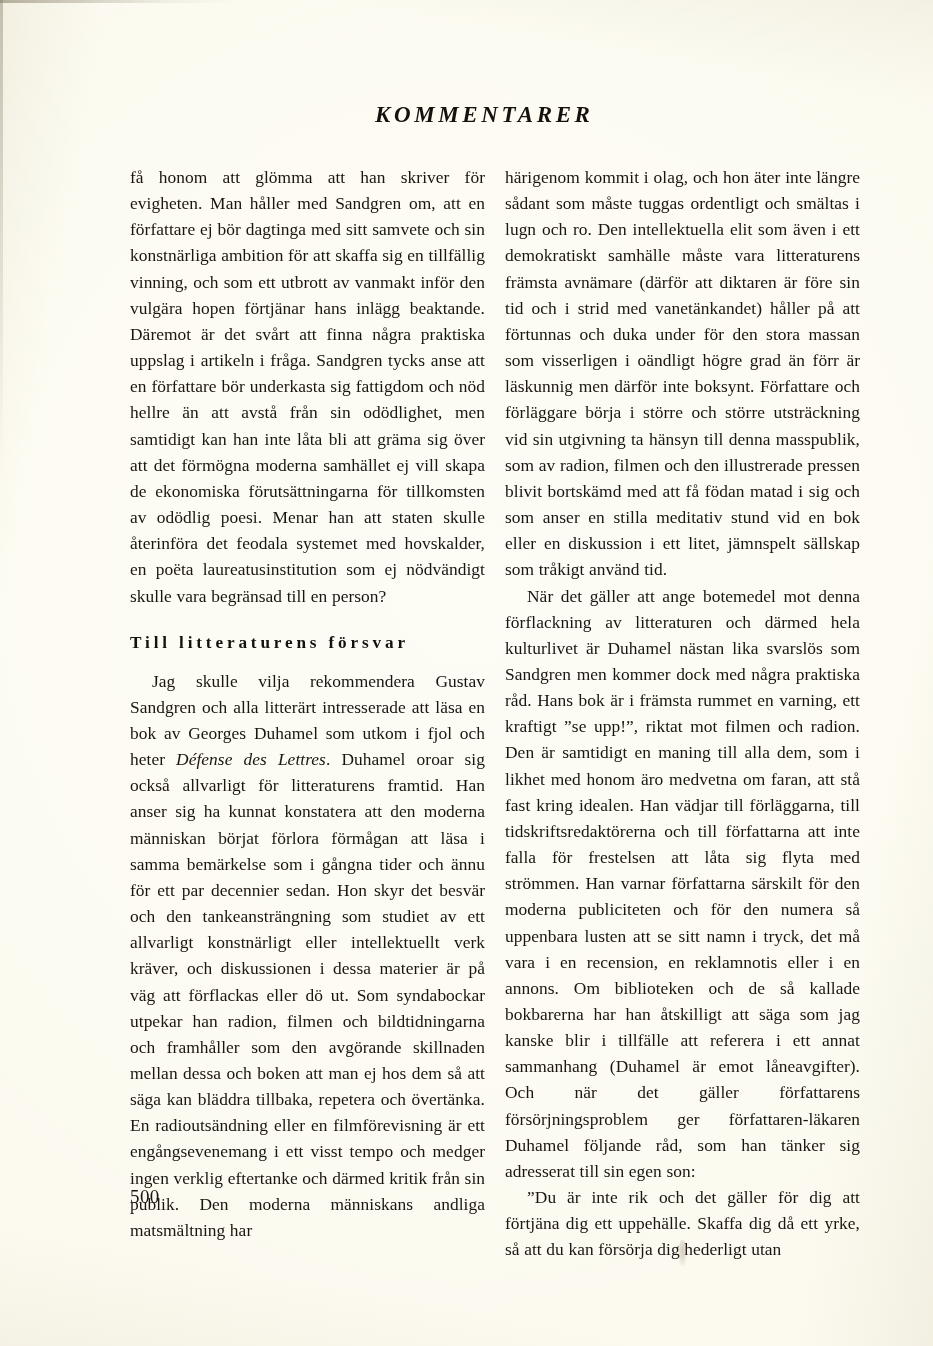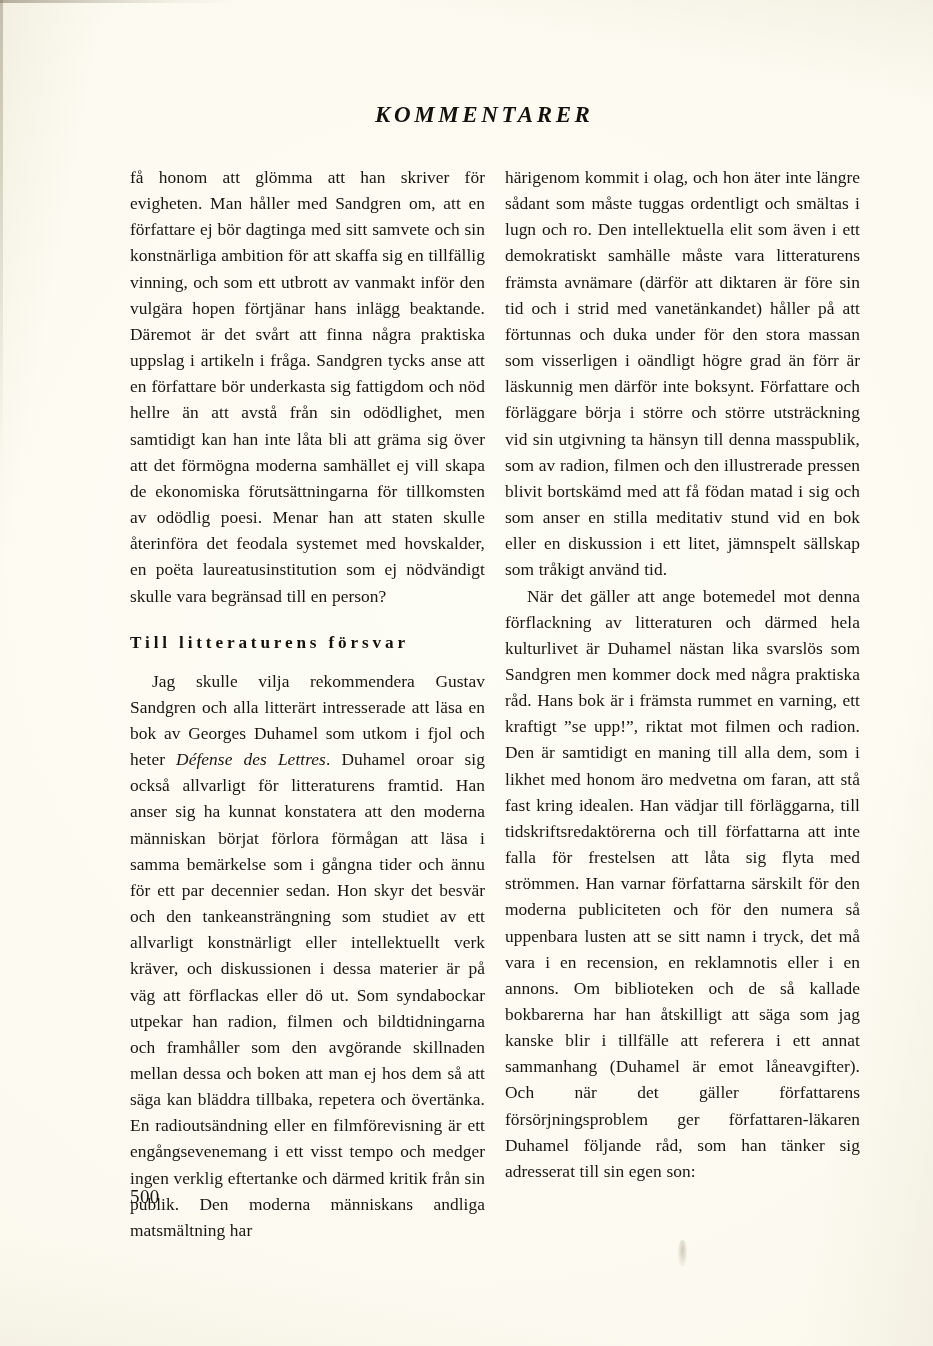--- a/index.html
+++ b/index.html
@@ -147,20 +147,21 @@
       <div class="sub-head">Till litteraturens försvar</div>
 
       <p class="indent">
         <span>Jag skulle vilja rekommendera Gustav Sandgren och alla litterärt intresserade att läsa en bok av Georges Duhamel som utkom i fjol och heter </span><span class="it">Défense des Lettres</span><span>. Duhamel oroar sig också allvarligt för litteraturens framtid. Han anser sig ha kunnat konstatera att den moderna människan börjat förlora förmågan att läsa i samma bemärkelse som i gångna tider och ännu för ett par decennier sedan. Hon skyr det besvär och den tankeansträngning som studiet av ett allvarligt konstnärligt eller intellektuellt verk kräver, och diskussionen i dessa materier är på väg att förflackas eller dö ut. Som syndabockar utpekar han radion, filmen och bildtidningarna och framhåller som den avgörande skillnaden mellan dessa och boken att man ej hos dem så att säga kan bläddra tillbaka, repetera och övertänka. En radioutsändning eller en filmförevisning är ett engångsevenemang i ett visst tempo och medger ingen verklig eftertanke och därmed kritik från sin publik. Den moderna människans andliga matsmältning har</span>
       </p>
     </div>
 
     <div class="col">
       <p class="flush">härigenom kommit i olag, och hon äter inte längre sådant som måste tuggas ordentligt och smältas i lugn och ro. Den intellektuella elit som även i ett demokratiskt samhälle måste vara litteraturens främsta avnämare (därför att diktaren är före sin tid och i strid med vanetänkandet) håller på att förtunnas och duka under för den stora massan som visserligen i oändligt högre grad än förr är läskunnig men därför inte boksynt. Författare och förläggare börja i större och större utsträckning vid sin utgivning ta hänsyn till denna masspublik, som av radion, filmen och den illustrerade pressen blivit bortskämd med att få födan matad i sig och som anser en stilla meditativ stund vid en bok eller en diskussion i ett litet, jämnspelt sällskap som tråkigt använd tid.</p>
       <p class="indent">När det gäller att ange botemedel mot denna förflackning av litteraturen och därmed hela kulturlivet är Duhamel nästan lika svarslös som Sandgren men kommer dock med några praktiska råd. Hans bok är i främsta rummet en varning, ett kraftigt ”se upp!”, riktat mot filmen och radion. Den är samtidigt en maning till alla dem, som i likhet med honom äro medvetna om faran, att stå fast kring idealen. Han vädjar till förläggarna, till tidskriftsredaktörerna och till författarna att inte falla för frestelsen att låta sig flyta med strömmen. Han varnar författarna särskilt för den moderna publiciteten och för den numera så uppenbara lusten att se sitt namn i tryck, det må vara i en recension, en reklamnotis eller i en annons. Om biblioteken och de så kallade bokbarerna har han åtskilligt att säga som jag kanske blir i tillfälle att referera i ett annat sammanhang (Duhamel är emot låneavgifter). Och när det gäller författarens försörjningsproblem ger författaren-läkaren Duhamel följande råd, som han tänker sig adresserat till sin egen son:</p>
+      <p class="indent">”Du är inte rik och det gäller för dig att förtjäna dig ett uppehälle. Skaffa dig då ett yrke, så att du kan försörja dig hederligt utan</p>
     </div>
 
   </div>
 
   <div class="folio">500</div>
 
   <div class="smudge"></div>
 
 </div>
 

